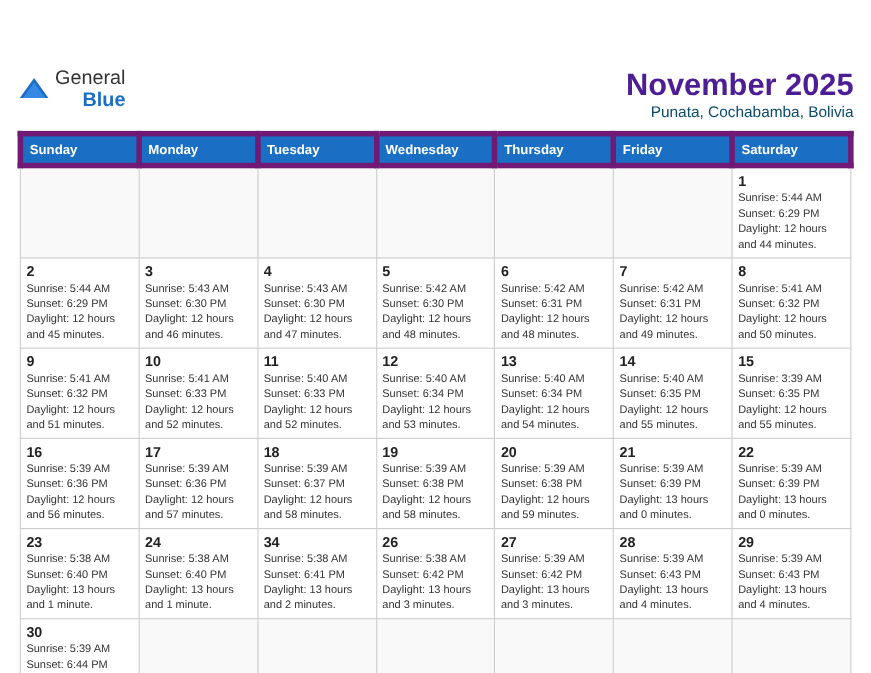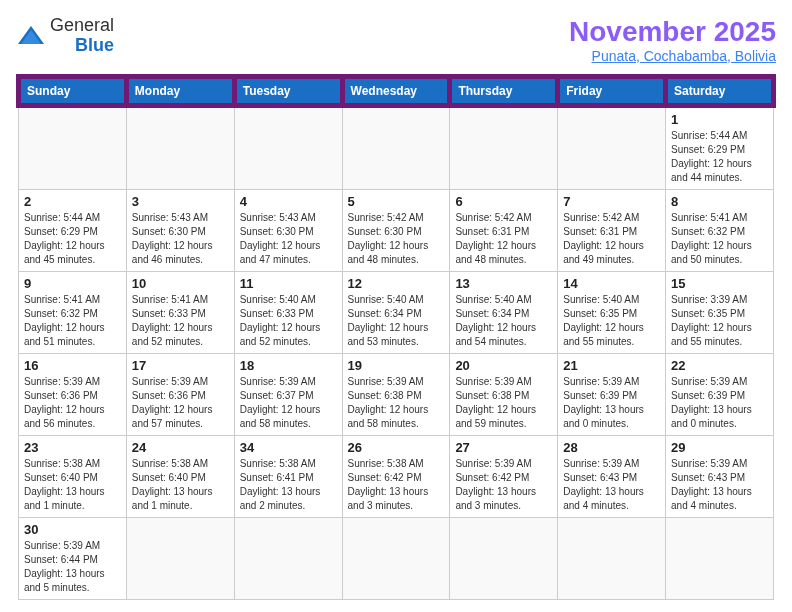--- a/index.html
+++ b/index.html
@@ -13,20 +13,21 @@
       background: white;
       width: 792px;
       min-height: 612px;
       padding: 16px;
     }
     .header {
       display: flex;
       justify-content: space-between;
       align-items: flex-start;
       margin-bottom: 10px;
+      margin-top: 45px;
     }
     .logo {
       display: flex;
       align-items: center;
       gap: 4px;
     }
     .logo-text {
       font-size: 18px;
       color: #333;
       line-height: 1.1;
@@ -39,26 +40,25 @@
     .logo-icon {
       width: 30px;
       height: 24px;
     }
     .title-block {
       text-align: right;
     }
     .month-title {
       font-size: 28px;
       font-weight: bold;
-      color: #8b5cf6;
+      color: #4c1d95;
     }
     .location {
       font-size: 14px;
-      color: #3b82f6;
-      text-decoration: underline;
+      color: #0c4a6e;
     }
     .calendar {
       width: 100%;
       border-collapse: collapse;
       table-layout: fixed;
     }
     .calendar th {
       background: #1a6fc4;
       color: white;
       text-align: left;

